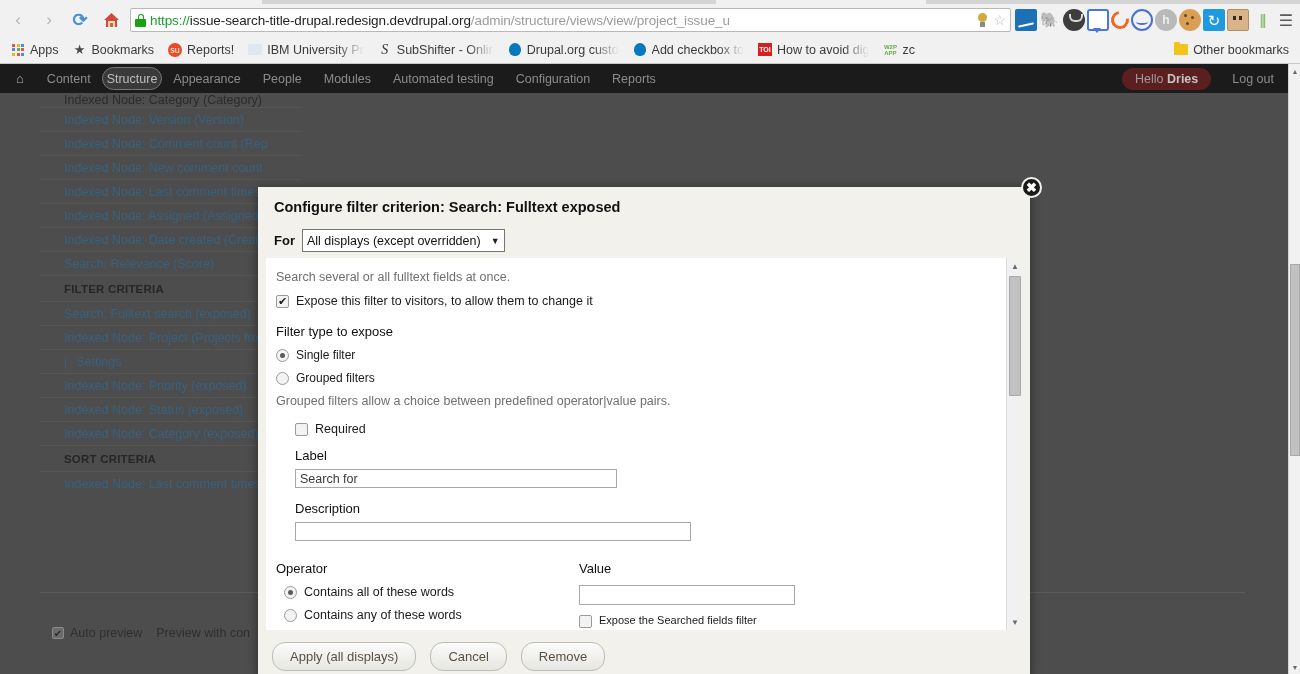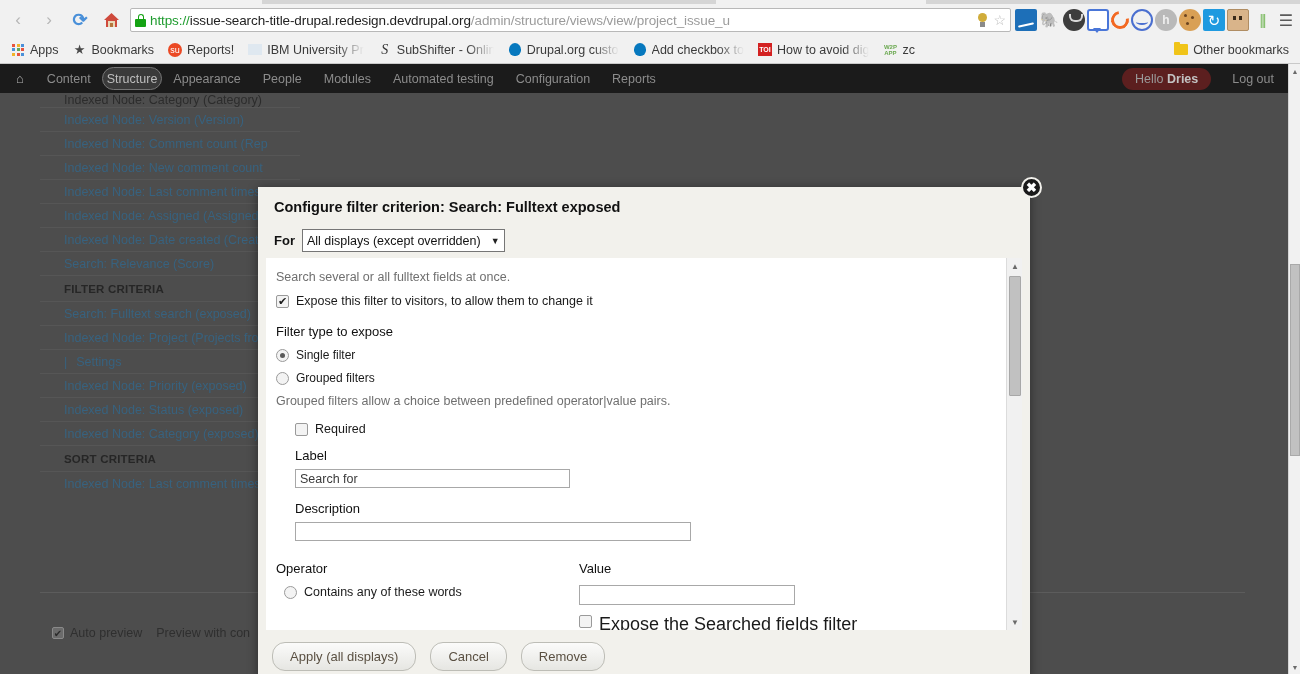--- a/index.html
+++ b/index.html
@@ -511,41 +511,47 @@
         </div>
 
         <div class="mtext" style="margin:0 0 14px 4px;">Grouped filters allow a choice between predefined operator|value pairs.</div>
 
         <div class="row-inline" style="margin:0 0 12px 23px;">
           <span class="chk"></span>
           <span style="font-size:12.5px;color:#1a1a1a;">Required</span>
         </div>
 
         <div class="mlabel-bold" style="margin:0 0 6px 23px;">Label</div>
-        <div class="inp" style="margin:0 0 13px 23px; width:275px;">Search for</div>
+        <div class="inp" style="margin:0 0 13px 23px; width:322px;">Search for</div>
 
         <div class="mlabel-bold" style="margin:0 0 6px 23px;">Description</div>
         <div class="inp" style="margin:0 0 20px 23px; width:396px;"></div>
 
         <div style="display:flex; margin-left:4px;">
           <div style="width:303px;">
             <div class="mlabel-bold" style="margin:0 0 9px 0;">Operator</div>
+            <div class="row-inline" style="margin:0 0 9px 8px;">
+              <span class="radio">
+                  <span class="dot"></span>
+                </span>
+              <span style="font-size:12.5px;color:#1a1a1a;">Contains all of these words</span>
+            </div>
             <div class="row-inline" style="margin:0 0 9px 8px;">
               <span class="radio"></span>
               <span style="font-size:12.5px;color:#1a1a1a;">Contains any of these words</span>
             </div>
 
           </div>
 
           <div style="width:330px;">
             <div class="mlabel-bold" style="margin:0 0 9px 0;">Value</div>
             <div class="inp" style="margin:0 0 9px 0; width:216px; height:20px;"></div>
             <div class="row-inline" style="margin:0 0 9px 0;">
               <span class="chk"></span>
-              <span style="font-size:18px;color:#1a1a1a;">Expose the Searched fields filter</span>
+              <span style="font-size:11px;color:#1a1a1a;">Expose the Searched fields filter</span>
             </div>
 
           </div>
         </div>
 
       </div>
     </div>
 
     <div class="modal-vscroll">
       <div class="mvs-up">▲</div>

